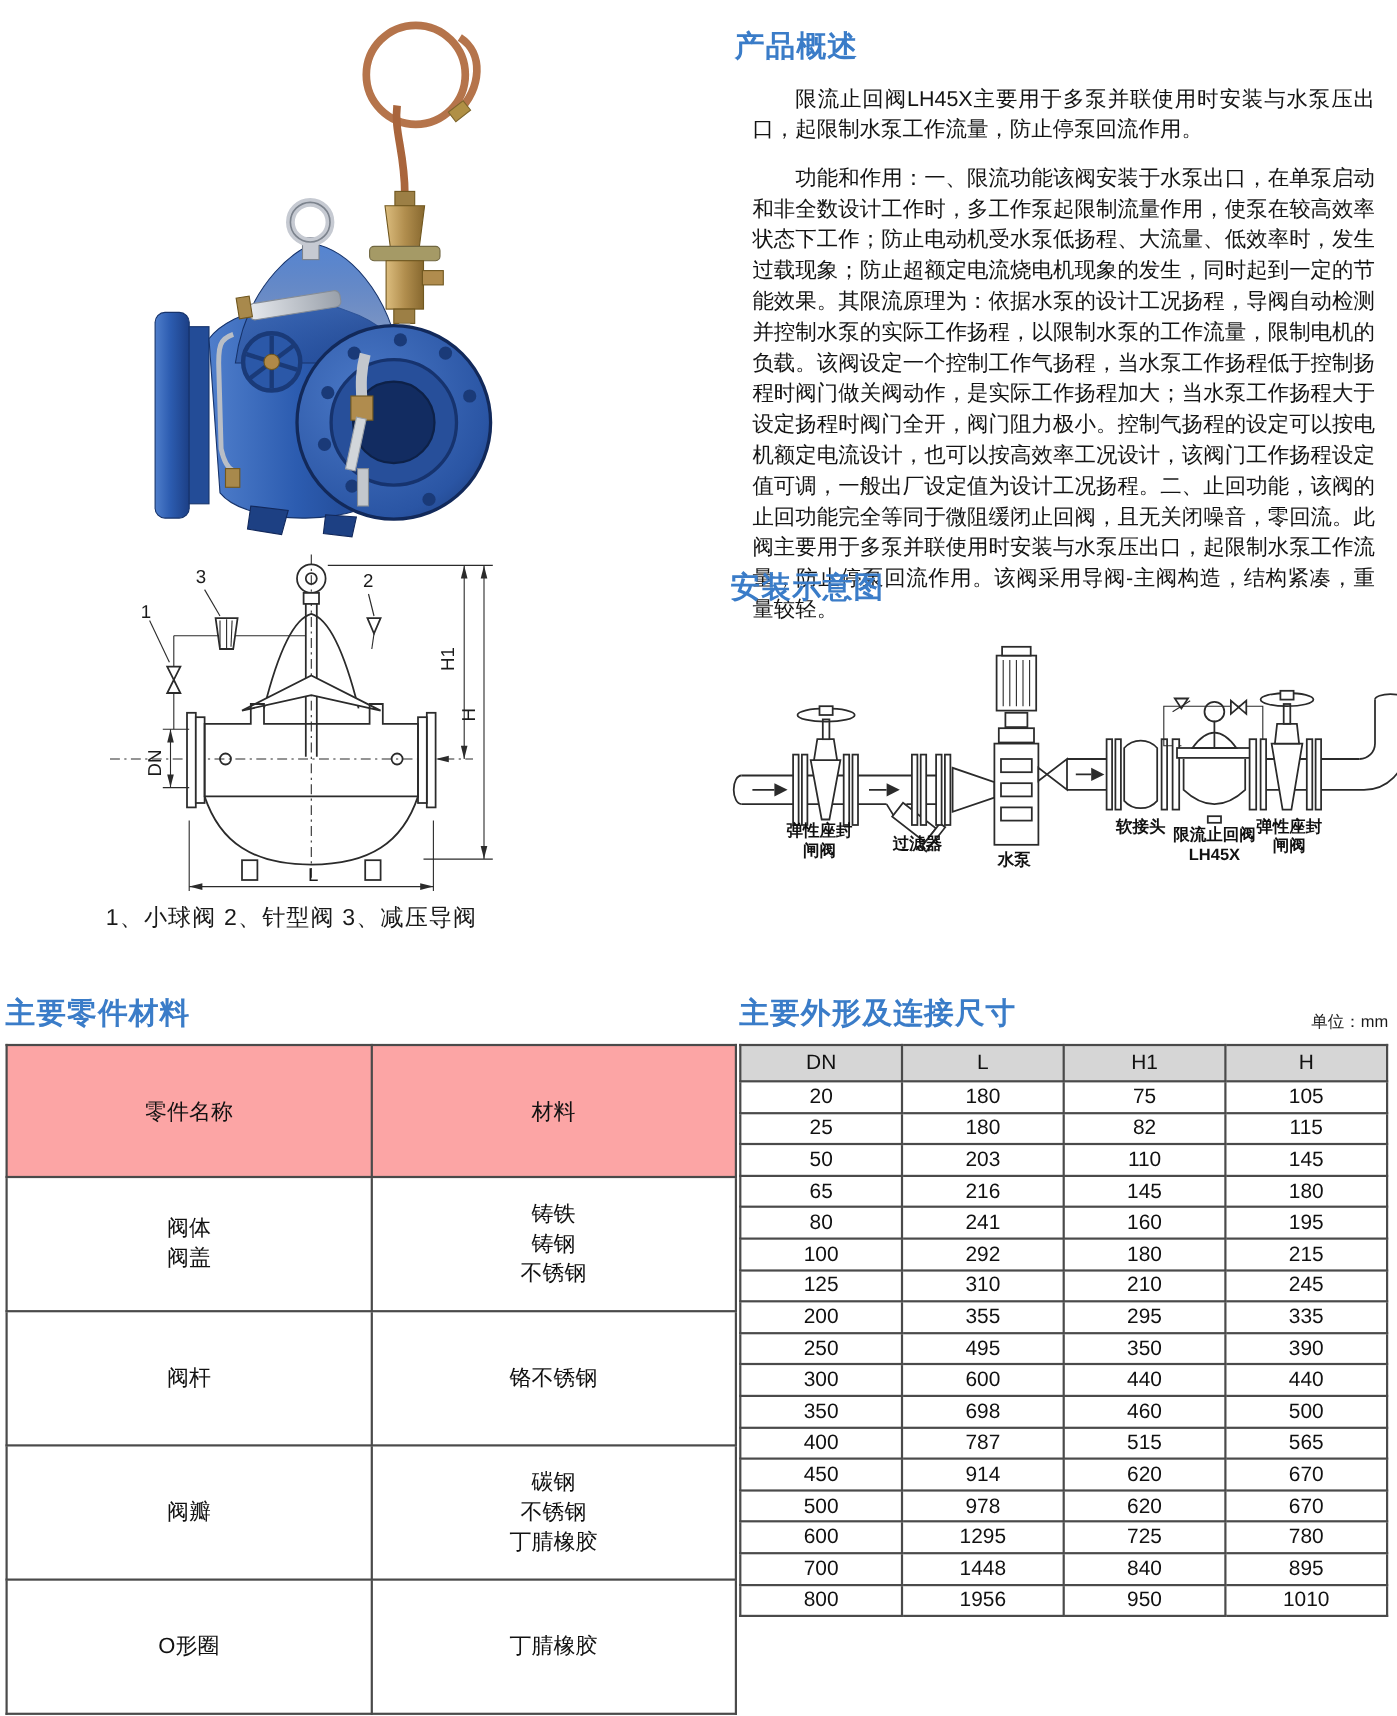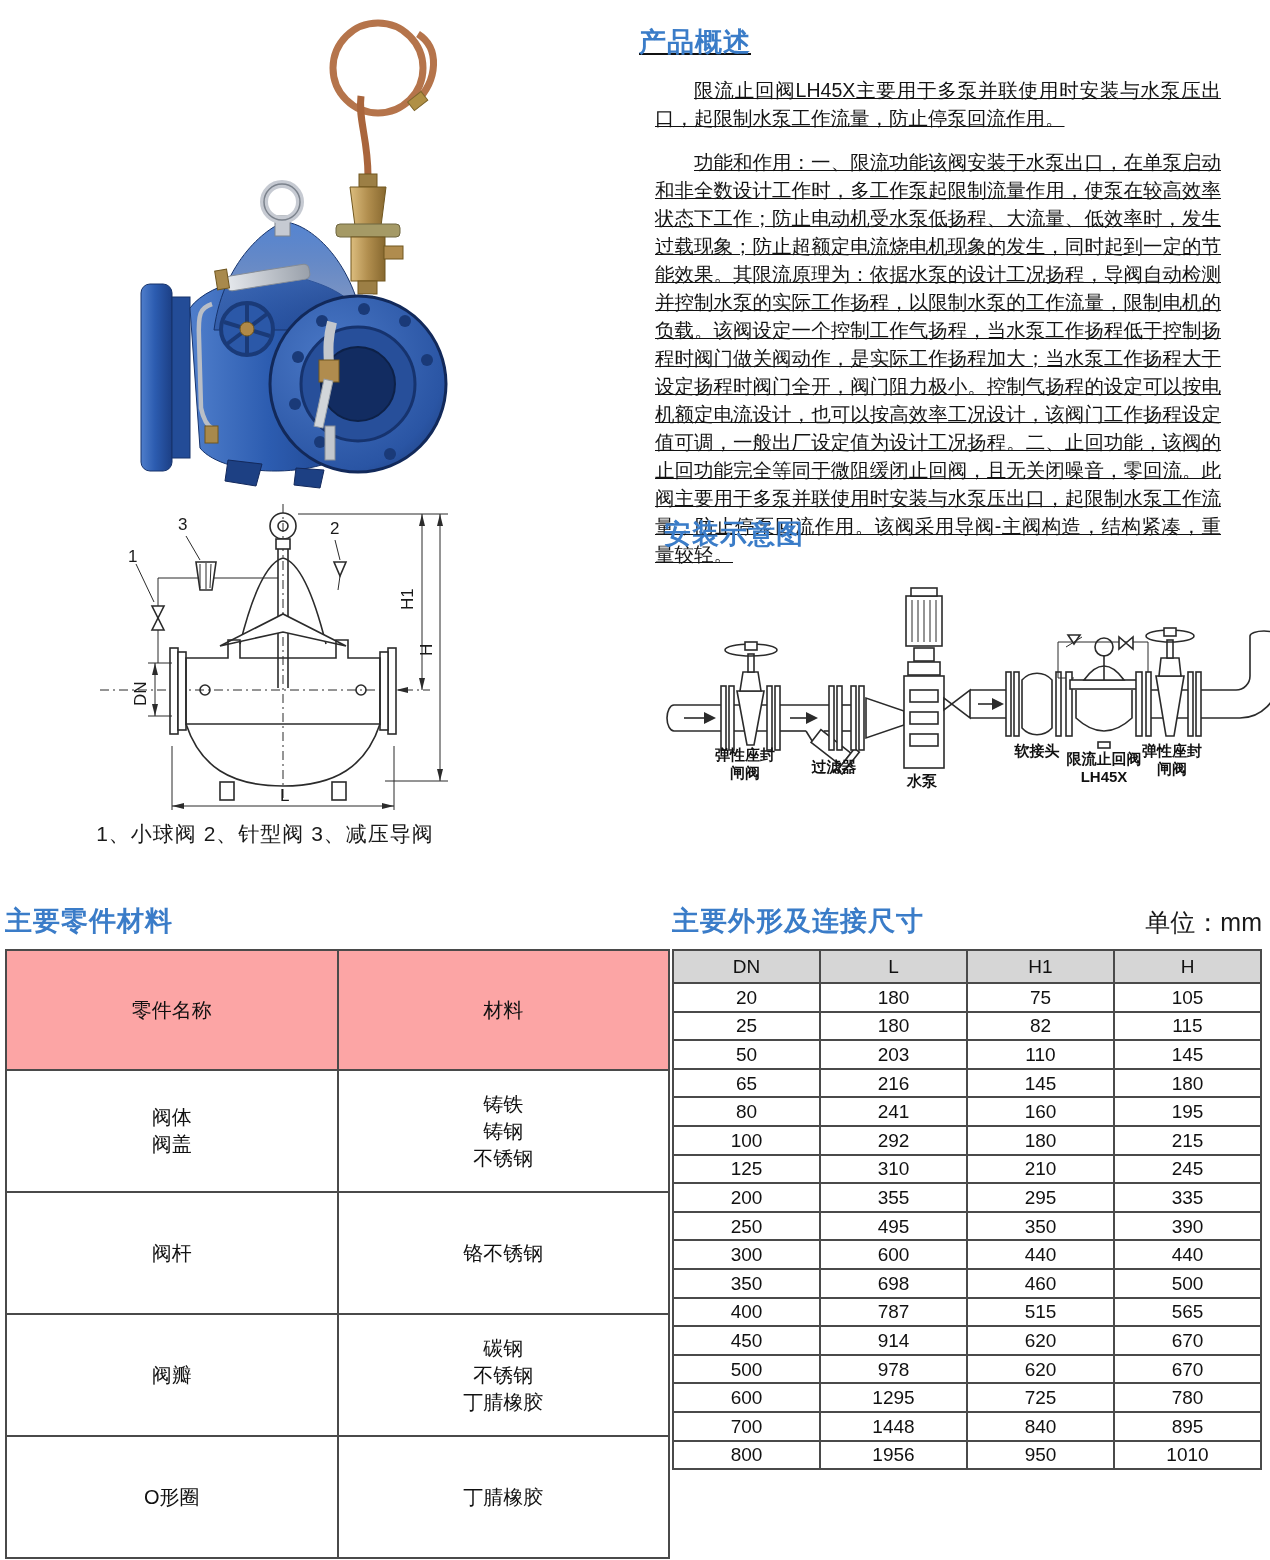--- a/index.html
+++ b/index.html
@@ -1,40 +1,40 @@
 <!DOCTYPE html>
 <html><head>
 <meta charset="utf-8">
 <style>
   html,body{margin:0;padding:0;background:#ffffff;}
   body{font-family:"Liberation Sans","DejaVu Sans",sans-serif;color:#111;}
   .page{position:relative;width:1270px;height:1560px;background:#fff;overflow:hidden;}
   .sec{position:absolute;}
   .h-blue{color:#3a7cc8;font-size:27px;font-weight:bold;margin:0;letter-spacing:1px;}
   
-  .overview{left:639px;top:24px;width:598px;text-decoration:underline;}
+  .overview{left:668px;top:24px;width:598px;}
   .overview p{margin:16px;font-size:19.5px;line-height:28px;text-align:justify;text-indent:2em;color:#141414;}
   .overview h2{margin-bottom:8px;}
   
   .photo{left:128px;top:8px;width:484px;height:484px;}
   
   .tech{left:40px;top:498px;width:450px;}
   .tech .cap{font-size:21px;color:#1a1a1a;text-align:center;margin-top:2px;letter-spacing:1px;}
   
   .install{left:664px;top:516px;width:606px;}
   .install svg{margin-top:6px;}
   
   .sec-materials{left:5px;top:903px;width:665px;}
   .sec-dims{left:672px;top:903px;width:590px;}
   table{border-collapse:collapse;width:100%;table-layout:fixed;margin-top:10px;}
   th,td{border:2px solid #4a4a4a;text-align:center;vertical-align:middle;padding:0;}
   .mat-table th{background:#fca5a5;height:118px;font-weight:normal;font-size:20px;}
   .mat-table td{height:120px;font-size:20px;white-space:pre-line;line-height:27px;}
   .dims-head{display:flex;justify-content:space-between;align-items:flex-end;}
-  .dims-unit{font-size:25px;color:#1a1a1a;}
+  .dims-unit{font-size:15px;color:#1a1a1a;}
   .dims-table th{background:#d6d6d6;height:31px;font-weight:normal;font-size:19px;}
   .dims-table td{height:26.6px;font-size:19px;line-height:1;}
   
   svg{font-family:inherit;display:block;}
   .ln{stroke:#2b2b2b;stroke-width:1.6;fill:none;}
   .lnw{stroke:#2b2b2b;stroke-width:1.6;fill:#fff;}
   .thin{stroke:#2b2b2b;stroke-width:1;fill:none;}
   .dash{stroke:#2b2b2b;stroke-width:1;fill:none;stroke-dasharray:9 4 2 4;}
   .blk{fill:#2b2b2b;}
   .dtext{font-size:17px;fill:#1a1a1a;}

